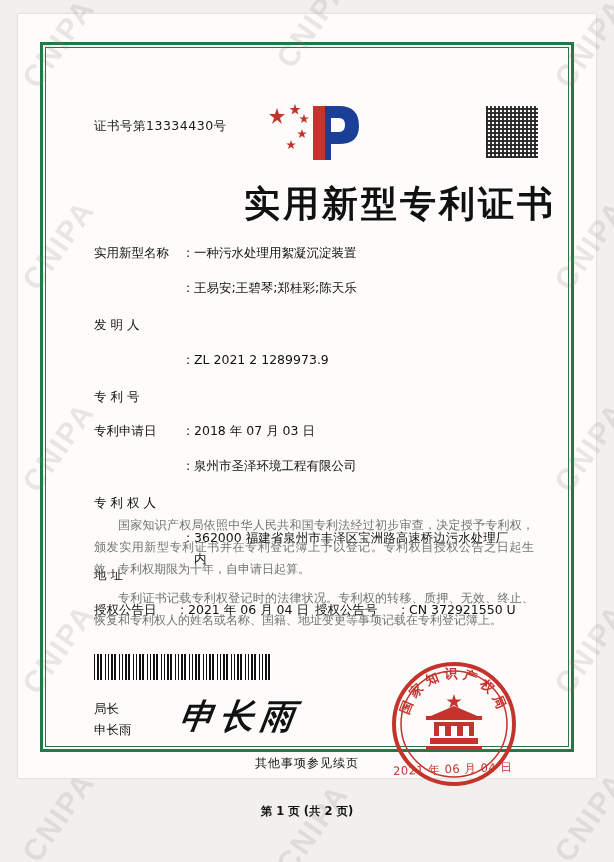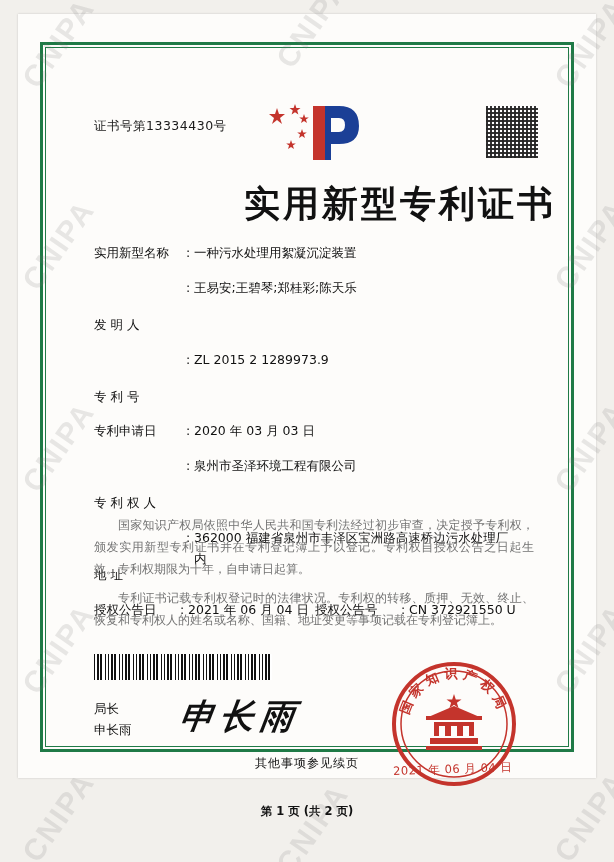--- a/index.html
+++ b/index.html
@@ -296,27 +296,27 @@
 
       <div class="field">
         <span class="lbl spread">发 明 人</span>
         <span class="colon">:</span>
         <span class="val">王易安;王碧琴;郑桂彩;陈天乐</span>
       </div>
 
       <div class="field">
         <span class="lbl spread">专 利 号</span>
         <span class="colon">:</span>
-        <span class="val">ZL 2015 2 1289973.9</span>
+        <span class="val">ZL 2021 2 1289973.9</span>
       </div>
 
       <div class="field">
         <span class="lbl">专利申请日</span>
         <span class="colon">:</span>
-        <span class="val">2020 年 03 月 03 日</span>
+        <span class="val">2018 年 07 月 03 日</span>
       </div>
 
       <div class="field">
         <span class="lbl spread">专 利 权 人</span>
         <span class="colon">:</span>
         <span class="val">泉州市圣泽环境工程有限公司</span>
       </div>
 
       <div class="field">
         <span class="lbl spread">地        址</span>

